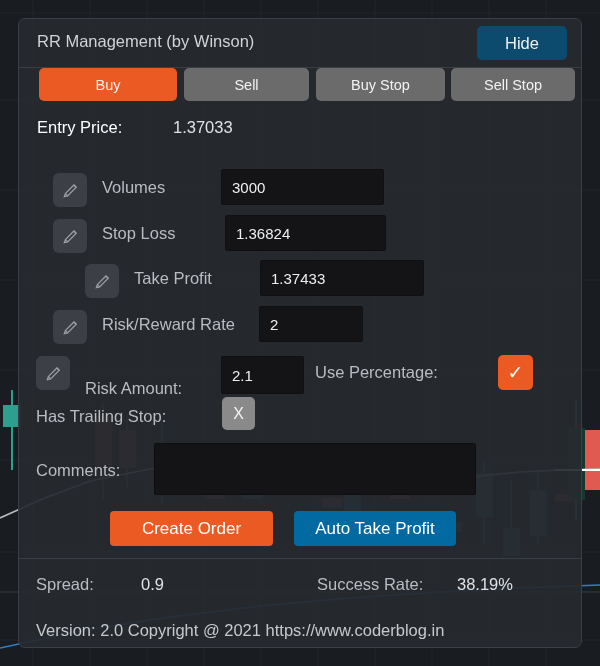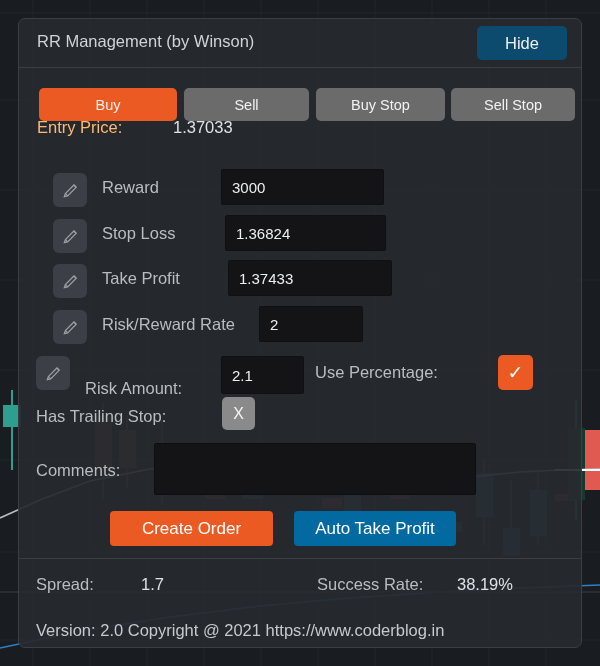--- a/index.html
+++ b/index.html
@@ -34,34 +34,34 @@
   #hide-button{
     position:absolute;right:14px;top:7px;width:90px;height:34px;
     background:#0c4a6e;border:none;border-radius:5px;
     color:#f0f0f0;font-size:16.5px;font-family:inherit;
     cursor:pointer;
   }
 
   
   #order-type-row{position:absolute;left:0;top:49px;right:0;height:46px;}
   .type-btn{
-    position:absolute;top:20px;height:33px;
+    position:absolute;top:0;height:33px;
     border:none;border-radius:5px;
     color:#f2f2f2;font-size:14.5px;font-family:inherit;cursor:pointer;
     background:#6b6b6b;
   }
   .type-btn.active{background:#ea5a22;}
   #btn-buy{left:20px;width:138px;}
   #btn-sell{left:165px;width:125px;}
   #btn-buy-stop{left:297px;width:129px;}
   #btn-sell-stop{left:432px;width:124px;}
 
   
   #entry-price-row{position:absolute;left:18px;top:99px;height:30px;}
-  #entry-price-label{position:absolute;left:0;top:0;font-size:16.5px;color:#fdba74;white-space:nowrap;}
+  #entry-price-label{position:absolute;left:0;top:0;font-size:16.5px;color:#ffffff;white-space:nowrap;}
   #entry-price-value{position:absolute;left:136px;top:0;font-size:16.5px;color:#dfe1e4;white-space:nowrap;}
 
   
   .field-row{position:absolute;left:0;right:0;height:44px;}
   .pencil-btn{
     position:absolute;left:34px;top:4px;width:34px;height:34px;
     background:#3c4046;border:none;border-radius:6px;cursor:pointer;
     display:flex;align-items:center;justify-content:center;
   }
   .pencil-btn svg{display:block;}
@@ -77,21 +77,21 @@
 
   
   #row-volumes{top:150px;}
   #row-volumes .field-label{left:83px;}
   #row-volumes .field-input{left:202px;width:163px;}
 
   #row-stoploss{top:196px;}
   #row-stoploss .field-label{left:83px;}
   #row-stoploss .field-input{left:206px;width:161px;}
 
-  #row-takeprofit{top:241px;}
+  #row-takeprofit{top:241px;margin-left:32px;}
   #row-takeprofit .field-label{left:83px;}
   #row-takeprofit .field-input{left:209px;width:164px;}
 
   #row-rr{top:287px;}
   #row-rr .field-label{left:83px;}
   #row-rr .field-input{left:240px;width:104px;}
 
   #row-risk{top:333px;}
   #row-risk .pencil-btn{left:17px;}
   #row-risk .field-label{left:66px;top:27px;}
@@ -224,21 +224,21 @@
   </div>
 
   <div class="field-row" id="row-volumes">
     <button class="pencil-btn">
       <svg width="19" height="19" viewBox="0 0 20 20">
         <path d="M3.5 16.5 L4.6 13.2 L13.6 4.2 L16.0 6.6 L7.0 15.6 Z" fill="none" stroke="#9b9ea3" stroke-width="1.3"></path>
         <line x1="13.6" y1="4.2" x2="16.0" y2="6.6" stroke="#9b9ea3" stroke-width="1.3"></line>
         <line x1="4.6" y1="13.2" x2="7.0" y2="15.6" stroke="#9b9ea3" stroke-width="1.3"></line>
       </svg>
     </button>
-    <span class="field-label">Reward</span>
+    <span class="field-label">Volumes</span>
     <input class="field-input" value="3000" style="">
   </div>
 
   <div class="field-row" id="row-stoploss">
     <button class="pencil-btn">
       <svg width="19" height="19" viewBox="0 0 20 20">
         <path d="M3.5 16.5 L4.6 13.2 L13.6 4.2 L16.0 6.6 L7.0 15.6 Z" fill="none" stroke="#9b9ea3" stroke-width="1.3"></path>
         <line x1="13.6" y1="4.2" x2="16.0" y2="6.6" stroke="#9b9ea3" stroke-width="1.3"></line>
         <line x1="4.6" y1="13.2" x2="7.0" y2="15.6" stroke="#9b9ea3" stroke-width="1.3"></line>
       </svg>
@@ -296,19 +296,19 @@
   </div>
 
   <div id="row-actions">
     <button id="create-order-button" class="action-btn">Create Order</button>
     <button id="auto-take-profit-button" class="action-btn">Auto Take Profit</button>
   </div>
 
   <div class="divider" id="footer-divider"></div>
   <div id="footer">
     <span id="spread-label">Spread:</span>
-    <span id="spread-value">1.7</span>
+    <span id="spread-value">0.9</span>
     <span id="success-rate-label">Success Rate:</span>
     <span id="success-rate-value">38.19%</span>
     <span id="version-line">Version: 2.0  Copyright @ 2021 https://www.coderblog.in</span>
   </div>
 
 </div>
 
 </body></html>

